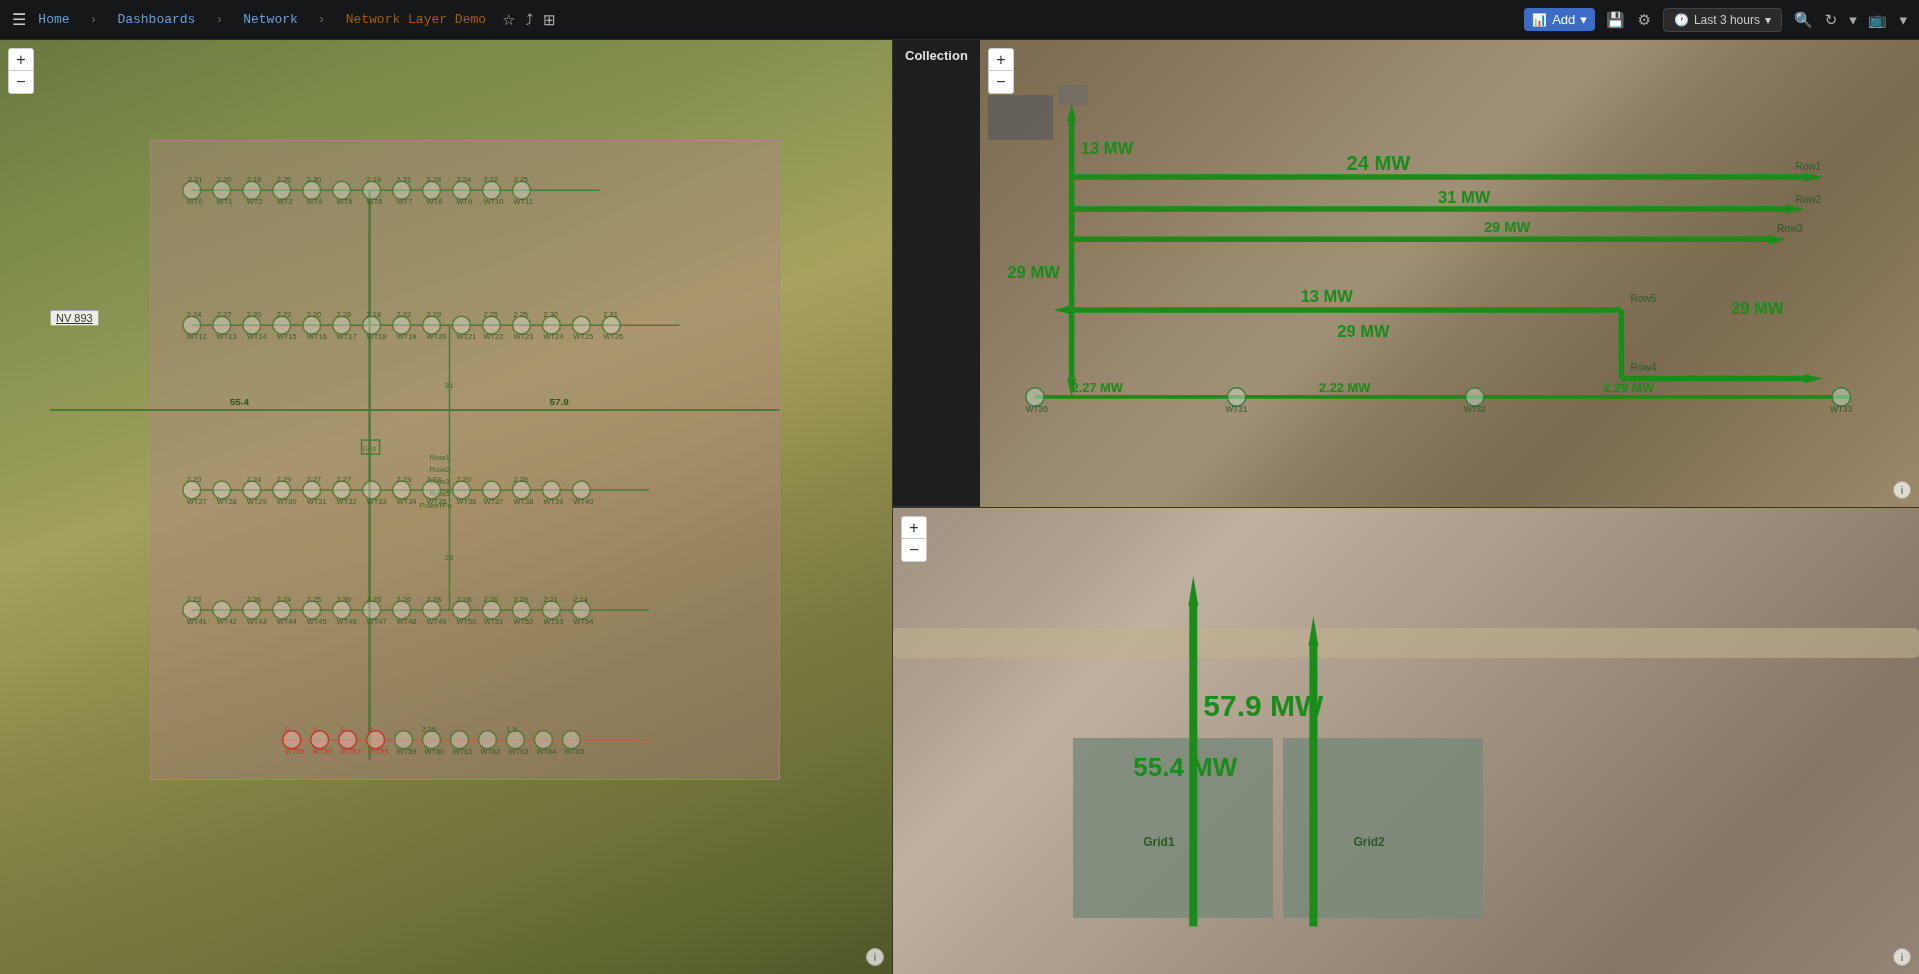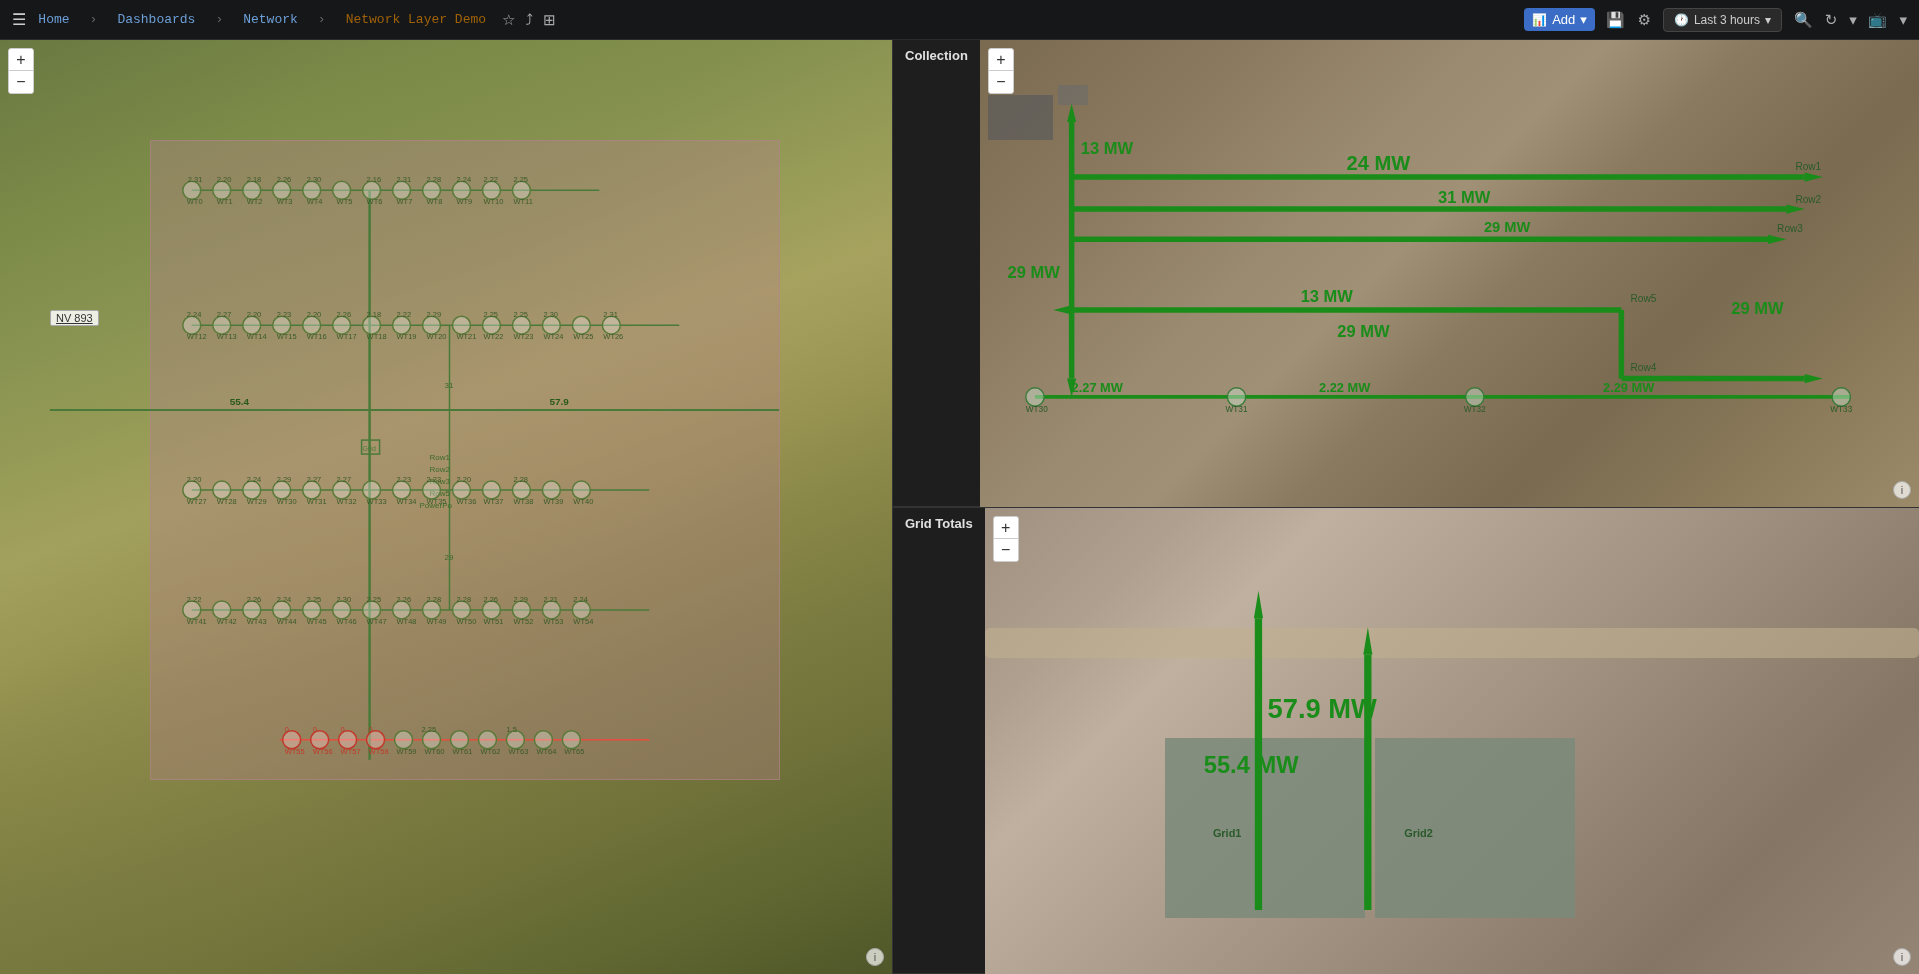--- a/index.html
+++ b/index.html
@@ -573,21 +573,20 @@
 
           <div class="zoom-ctrl">
             <button class="zoom-btn">+</button>
             <button class="zoom-btn">−</button>
           </div>
         </div>
       </div>
     </div>
 
     <div class="right-bottom">
-      <div class="panel-title">Grid Totals</div>
       <div class="satellite-map">
         <div class="sat-bg-grid">
 
           <div style="position:absolute;top:0;left:0;width:100%;height:100%;background:linear-gradient(135deg,#a09080 0%,#b0a090 15%,#c0b0a0 25%,#b5a595 35%,#a59585 50%,#958575 65%,#857565 80%,#958575 100%);"></div>
 
           <div style="position:absolute;top:120px;left:0;width:100%;height:30px;background:#c0b090;opacity:0.6;border-radius:5px;"></div>
 
           <div style="position:absolute;top:230px;left:180px;width:200px;height:180px;background:#7a8a7a;opacity:0.85;"></div>
           <div style="position:absolute;top:230px;left:390px;width:200px;height:180px;background:#7a8a7a;opacity:0.85;"></div>
 

